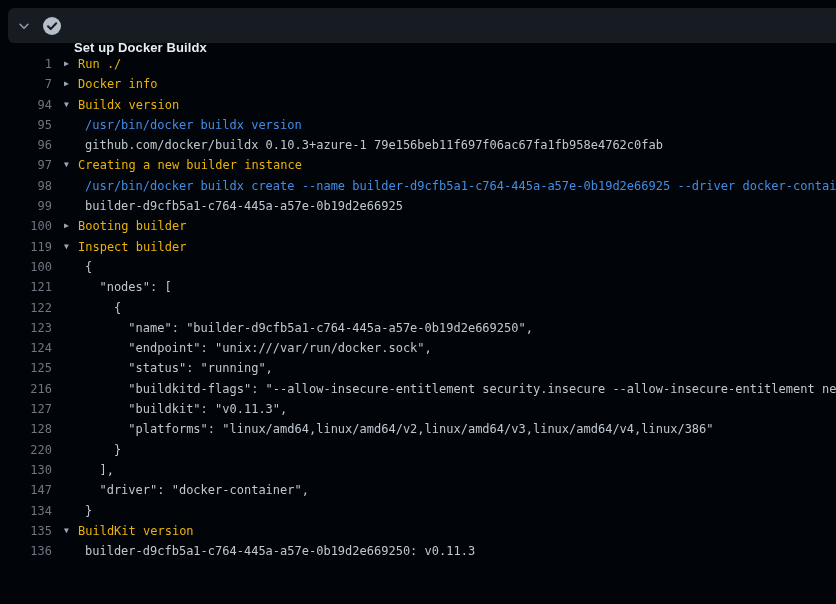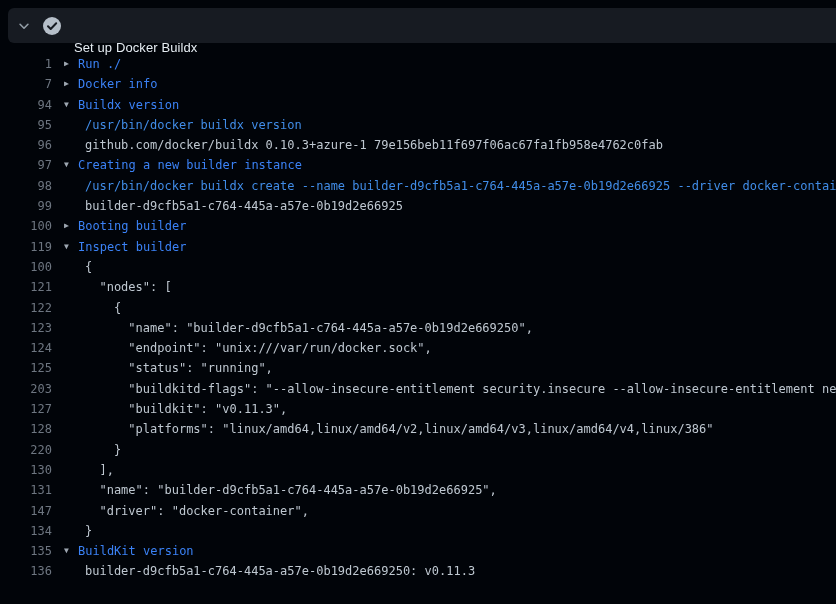--- a/index.html
+++ b/index.html
@@ -15,21 +15,21 @@
     background:#171b22;
     border-radius:6px 0 0 6px;
     display:flex; align-items:center;
     cursor:pointer;
   }
   .chev-wrap { margin-left:8px; width:16px; height:16px; display:flex; align-items:center; justify-content:center; }
   .check-wrap { margin-left:10px; width:20px; height:20px; display:flex; align-items:center; justify-content:center; }
   .step-title {
     margin-left:12px;
     font-family:"Liberation Sans", sans-serif;
-    font-size:13px; font-weight:400;
+    font-size:13px; font-weight:700;
     color:#e6edf3;
     letter-spacing:.1px;
     margin-top:43px;
   }
   .log {
     position:absolute; top:43px; left:0; right:0; bottom:0;
     padding-top:11px;
     overflow:hidden;
   }
   .line {
@@ -49,21 +49,21 @@
   }
   .tri {
     flex:none;
     width:14px;
     margin-left:12px;
     font-size:8px;
     color:#9ea7b1;
     line-height:20.3px;
   }
   .txt { padding-left:33px; color:#bfc8d1; }
-  .line.group .txt { padding-left:0; color:#3b82f6; }
+  .line.group .txt { padding-left:0; color:#eab308; }
   .line.command .txt { color:#418de8;text-align:center; }
 </style>
 </head>
 <body>
 
 <div class="step-header">
   <span class="chev-wrap">
     <svg width="14" height="14" viewBox="0 0 16 16" aria-hidden="true">
       <path d="M3.5 6 L8 10.5 L12.5 6" stroke="#949ea8" stroke-width="1.8" fill="none" stroke-linecap="round" stroke-linejoin="round"></path>
     </svg>
@@ -152,21 +152,21 @@
     <span class="num">124</span>
     
     <span class="txt">      "endpoint": "unix:///var/run/docker.sock",</span>
   </div>
     <div class="line output">
     <span class="num">125</span>
     
     <span class="txt">      "status": "running",</span>
   </div>
     <div class="line output">
-    <span class="num">203</span>
+    <span class="num">216</span>
     
     <span class="txt">      "buildkitd-flags": "--allow-insecure-entitlement security.insecure --allow-insecure-entitlement network.host",</span>
   </div>
     <div class="line output">
     <span class="num">127</span>
     
     <span class="txt">      "buildkit": "v0.11.3",</span>
   </div>
     <div class="line output">
     <span class="num">128</span>
@@ -175,25 +175,20 @@
   </div>
     <div class="line output">
     <span class="num">220</span>
     
     <span class="txt">    }</span>
   </div>
     <div class="line output">
     <span class="num">130</span>
     
     <span class="txt">  ],</span>
-  </div>
-    <div class="line output">
-    <span class="num">131</span>
-    
-    <span class="txt">  "name": "builder-d9cfb5a1-c764-445a-a57e-0b19d2e66925",</span>
   </div>
     <div class="line output">
     <span class="num">147</span>
     
     <span class="txt">  "driver": "docker-container",</span>
   </div>
     <div class="line output">
     <span class="num">134</span>
     
     <span class="txt">}</span>

